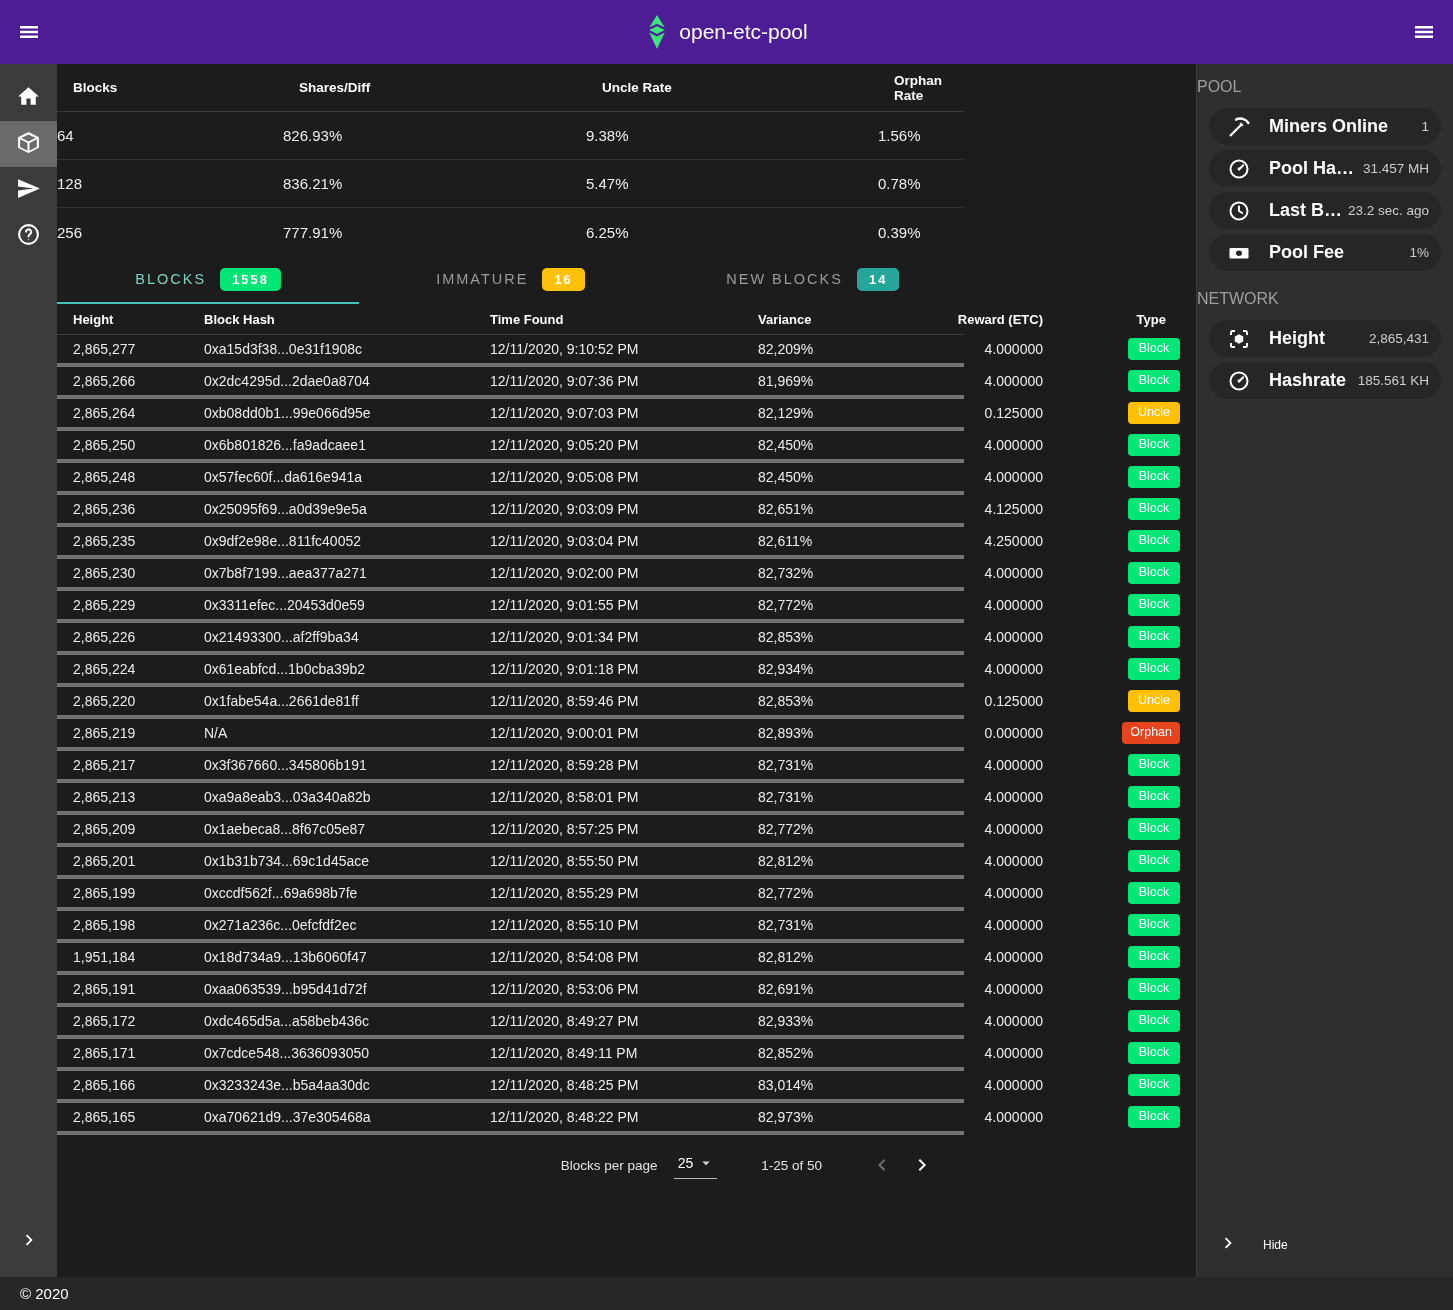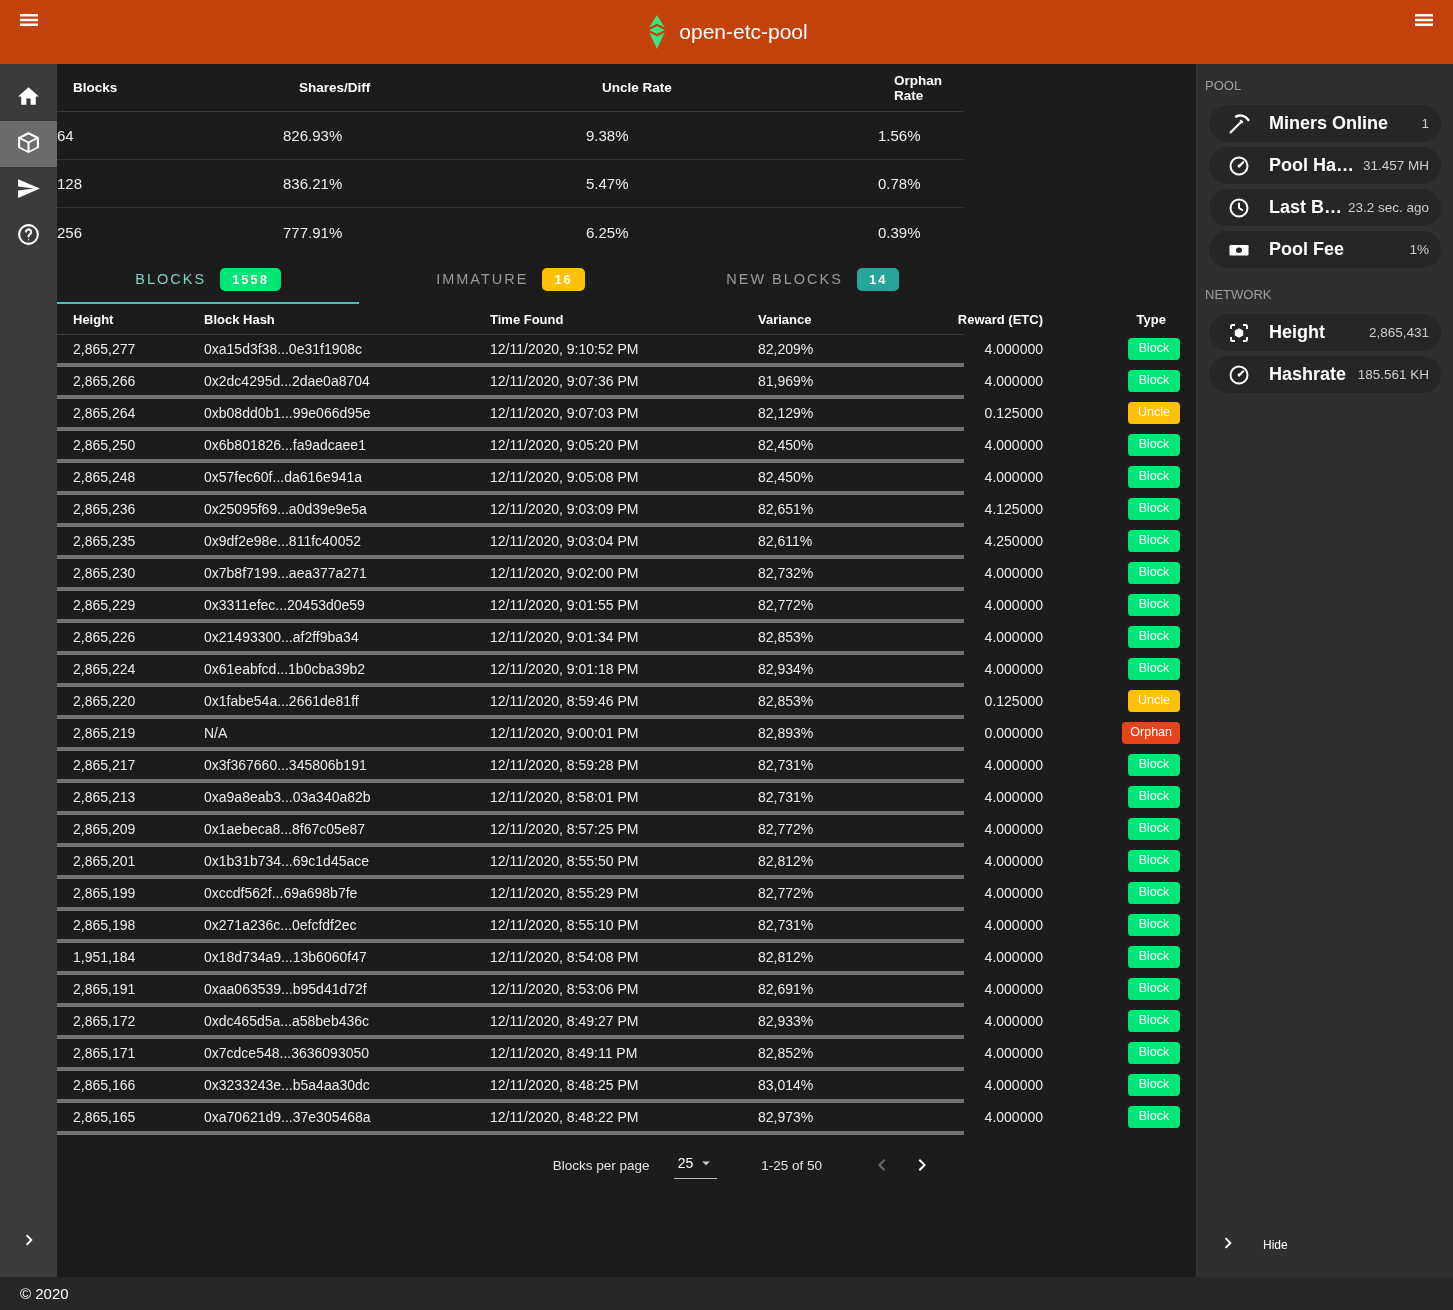--- a/index.html
+++ b/index.html
@@ -1,21 +1,21 @@
 <!DOCTYPE html>
 <html><head>
 <meta charset="utf-8">
 <style>
   * { margin:0; padding:0; box-sizing:border-box; }
   html,body { background:#111; }
   body { font-family:"Liberation Sans","DejaVu Sans",sans-serif; }
   .app { position:relative; width:1453px; height:1310px; background:#1c1c1c; overflow:hidden; color:#eee; }
 
   
-  .topbar { position:absolute; top:0; left:0; right:0; height:64px; background:#c2410c; display:flex; justify-content:center; z-index:5; }
+  .topbar { position:absolute; top:0; left:0; right:0; height:64px; background:#4c1d95; display:flex; align-items:center; justify-content:center; z-index:5; }
   .iconbtn { width:40px; height:40px; display:flex; align-items:center; justify-content:center; color:#fff; cursor:pointer; background:none; border:none; }
   .iconbtn svg { width:24px; height:24px; }
   .topbar .menu-left { position:absolute; left:9px; }
   .topbar .menu-right { position:absolute; right:9px; }
   .brand { display:flex; align-items:center; gap:10px; }
   .brand .logo { width:24px; height:36px; display:block; }
   .brand .title { font-size:21px; color:#fff; font-weight:400; }
 
   
   .left-rail { position:absolute; top:64px; bottom:33px; left:0; width:57px; background:#3b3b3b; padding-top:11px; }
@@ -43,31 +43,31 @@
   .bt-grid { display:grid; grid-template-columns:131px 286px 268px 160px 141px 153px; align-items:center; }
   .bt-head { height:31px; border-bottom:1px solid #3d3d3d; font-size:13px; font-weight:700; color:#fdfdfd; }
   .bt-head > div, .bt-row > div { padding-left:16px; white-space:nowrap; }
   .bt-head .col-reward, .bt-row .col-reward { text-align:right; padding-left:0; }
   .bt-head .col-type { text-align:right; padding-right:30px; padding-left:0; }
   .bt-row .col-type { text-align:right; padding-right:16px; padding-left:0; }
   .bt-row { height:32px; border-bottom:4px solid #737373; font-size:14px; color:#ececec; }
   .chip { display:inline-block; min-width:52px; padding:3px 8px; border-radius:4px; text-align:center; color:#fff; font-size:12.5px; line-height:1.25; }
 
   .pagination { height:60px; display:flex; align-items:center; justify-content:flex-end; padding-right:22px; color:#e3e3e3; font-size:13.5px; }
-  .pagination .pp-label { margin-right:24px; }
+  .pagination .pp-label { margin-right:16px; }
   .pp-select { display:flex; align-items:center; gap:4px; border-bottom:1px solid #b9b9b9; padding:2px 2px 6px 4px; margin-right:44px; cursor:pointer; font-size:14px; color:#fff; }
   .pp-select svg { width:18px; height:18px; color:#cfcfcf; }
   .pg-range { margin-right:40px; }
   .pg-btn { width:40px; height:40px; display:flex; align-items:center; justify-content:center; background:none; border:none; cursor:pointer; color:#fff; }
   .pg-btn svg { width:24px; height:24px; }
   .pg-btn.disabled { color:#6c6c6c; cursor:default; }
 
   
   .right-panel { position:absolute; top:64px; bottom:33px; right:0; width:257px; background:#2f2f2f; border-left:1px solid #3a3a3a; }
-  .section-title { padding:14px 16px 9px 8px; font-size:13px; color:#9e9e9e; }
+  .section-title { padding:14px 16px 9px 0; font-size:16px; color:#9e9e9e; }
   .pill { margin:3px 12px 5px 12px; height:37px; background:#262626; border-radius:19px; display:flex; align-items:center; padding:0 12px 0 10px; }
   .pill .p-icon { width:24px; height:24px; margin:0 18px 0 8px; color:#fff; flex:0 0 auto; }
   .pill .p-icon svg { width:24px; height:24px; display:block; }
   .pill .p-label { font-size:18px; font-weight:700; color:#fff; white-space:nowrap; overflow:hidden; text-overflow:ellipsis; }
   .pill .p-value { margin-left:auto; font-size:13.5px; color:#cdcdcd; white-space:nowrap; padding-left:2px; }
   .hide-row { position:absolute; bottom:0; left:0; right:0; height:64px; display:flex; align-items:center; padding-left:20px; cursor:pointer; }
   .hide-row svg { width:22px; height:22px; color:#fff; }
   .hide-row .hide-label { margin-left:24px; font-size:12px; color:#fff; }
 
   

